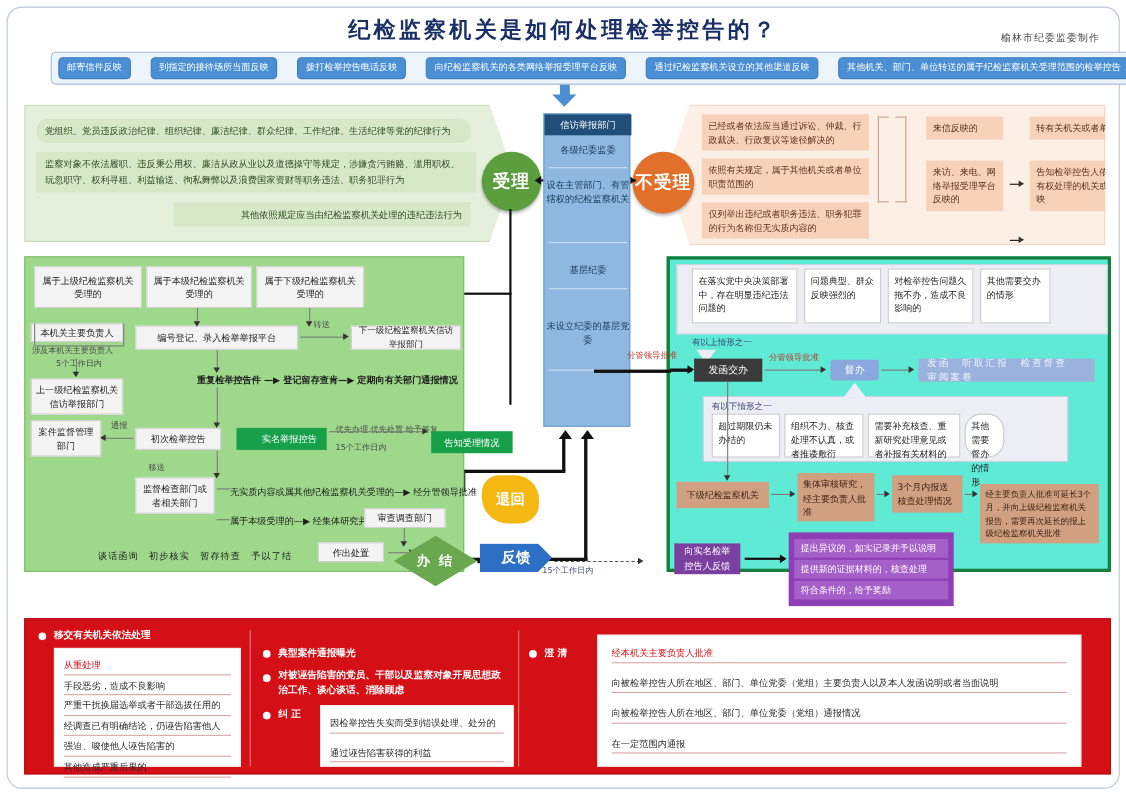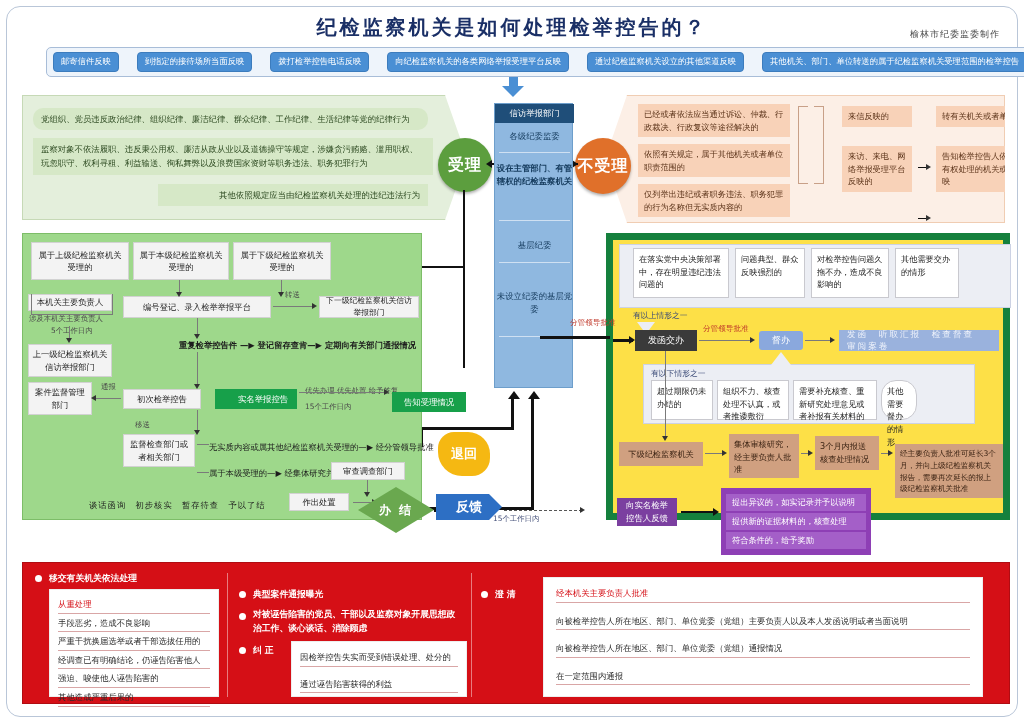--- a/index.html
+++ b/index.html
@@ -158,21 +158,21 @@
   .ribbon-feedback {
     position:absolute; left:436px; top:494px; width:66px; height:26px;
     background:#2d6fc4; color:#fff; font-weight:bold; font-size:13px;
     display:flex;align-items:center;justify-content:center;
     clip-path:polygon(0 0, calc(100% - 13px) 0, 100% 50%, calc(100% - 13px) 100%, 0 100%);
   }
 
   
   .right-area {
     position:absolute; left:606px; top:233px; width:404px; height:287px;
-    background:#fde047; border:7px solid #15803d;
+    background:#5eead4; border:3px solid #15803d;
   }
   .ra-box {
     position:absolute; background:#fff; border:1px solid #c9c9cf;
     font-size:8.2px; color:#222; line-height:1.55; padding:4px 5px;
   }
   .ra-panel {
     position:absolute; background:#eceef4; border:1px solid #ccd2e4;
   }
   .ra-note { position:absolute; font-size:7.8px; color:#3a4a77;}
   .ra-dark {
@@ -297,21 +297,21 @@
     <div class="arw rs" style="left:320px;top:68px;"></div>
   </div>
   <div class="badge-circle badge-reject">不受理</div>
   <div class="ln" style="left:560px;top:163px;width:18px;height:2px;"></div>
   <div class="arw r" style="left:572px;top:160px;"></div>
 
   <div class="center-col">
     <div class="cc-head">信访举报部门</div>
     <div class="cc-item" style="top:26px;">各级纪委监委</div>
     <div class="cc-sep" style="top:48px;"></div>
-    <div class="cc-item" style="top:58px;font-weight:bold;">设在主管部门、有管辖权的纪检监察机关</div>
+    <div class="cc-item" style="top:58px;">设在主管部门、有管辖权的纪检监察机关</div>
     <div class="cc-sep" style="top:116px;"></div>
     <div class="cc-item" style="top:135px;">基层纪委</div>
     <div class="cc-sep" style="top:158px;"></div>
     <div class="cc-item" style="top:186px;">未设立纪委的基层党委</div>
     <div class="cc-sep" style="top:232px;"></div>
   </div>
 
   <div class="ln" style="left:511px;top:398px;width:3px;height:30px;"></div>
   <div class="arw u" style="left:508px;top:391px;border-bottom-width:8px;border-left-width:6px;border-right-width:6px;"></div>
   <div class="ln" style="left:531px;top:398px;width:3px;height:112px;"></div>

